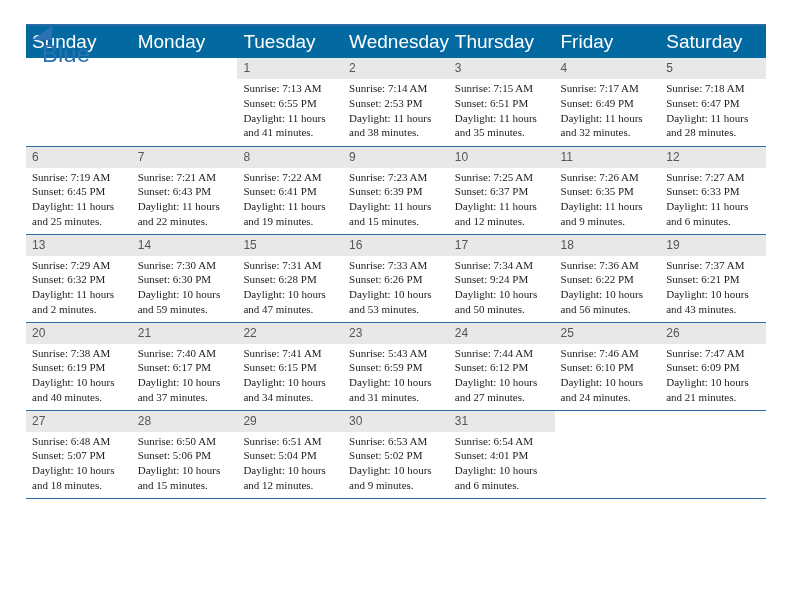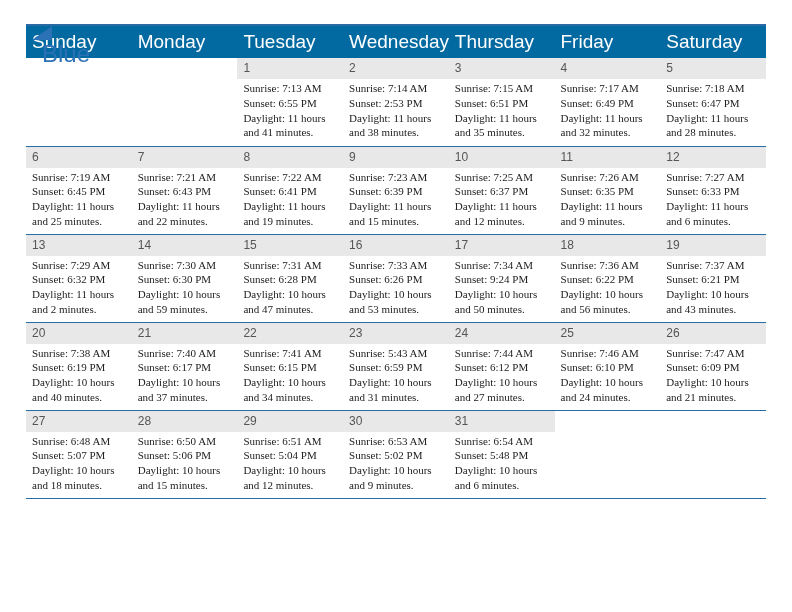--- a/index.html
+++ b/index.html
@@ -405,21 +405,21 @@
             <div>Sunrise: 6:53 AM</div>
             <div>Sunset: 5:02 PM</div>
             <div>Daylight: 10 hours</div>
             <div>and 9 minutes.</div>
           </div>
         </td>
         <td>
           <div class="daynum">31</div>
           <div class="daybody">
             <div>Sunrise: 6:54 AM</div>
-            <div>Sunset: 5:48 PM</div>
+            <div>Sunset: 4:01 PM</div>
             <div>Daylight: 10 hours</div>
             <div>and 6 minutes.</div>
           </div>
         </td>
         <td class="empty">
           <div class="daynum"></div>
           <div class="daybody">
             <div></div>
             <div></div>
             <div></div>

